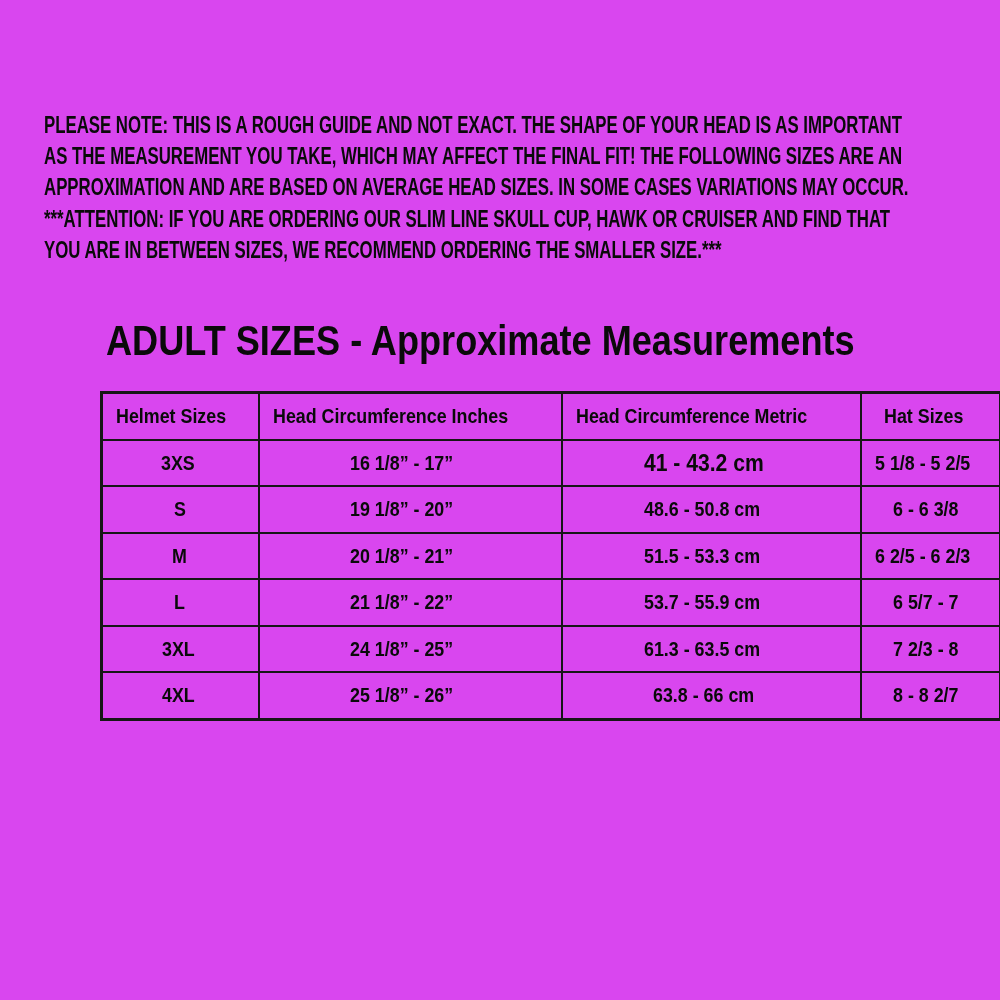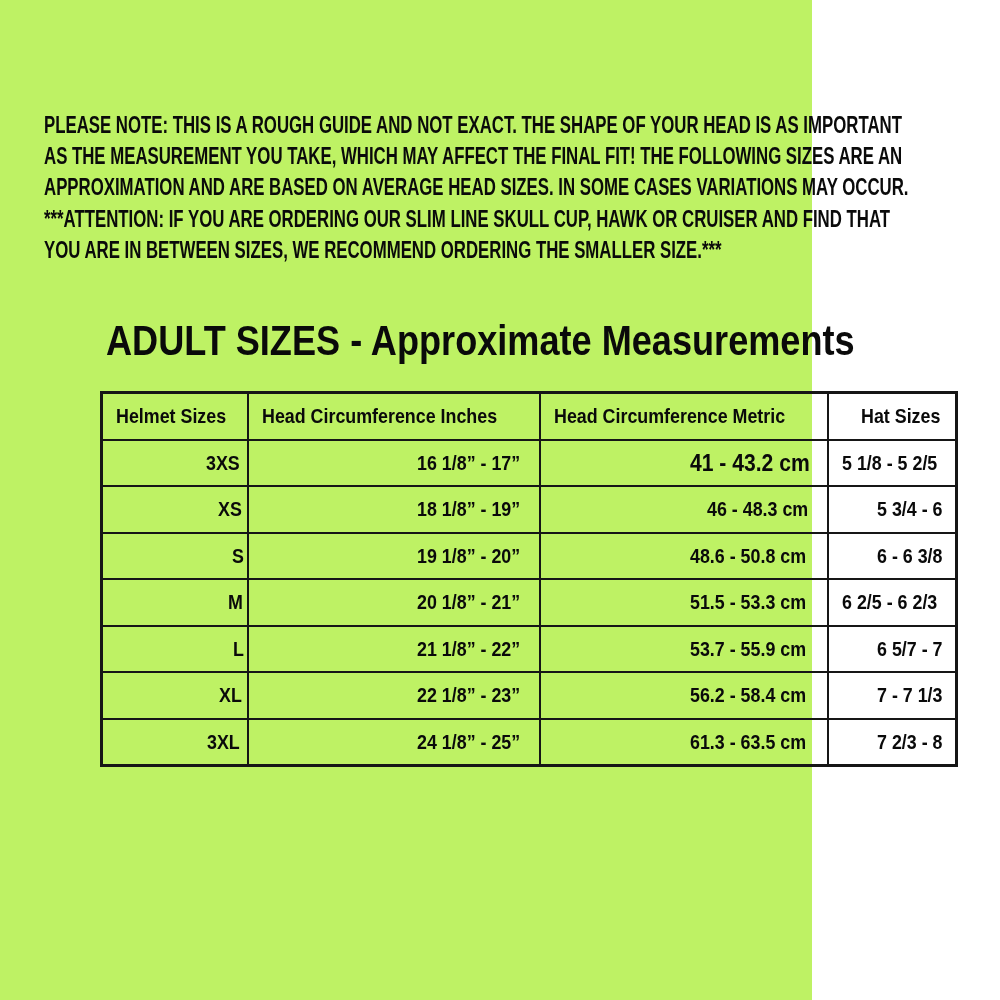--- a/index.html
+++ b/index.html
@@ -7,23 +7,23 @@
     padding: 0;
     background: #ffffff;
     width: 1000px;
     height: 1000px;
     overflow: hidden;
     font-family: "Liberation Sans", sans-serif;
     color: #000000;
   }
   .canvas {
     position: relative;
-    width: 812px;
+    width: 1000px;
     height: 1000px;
-    background: #bef264;
+    background: #d946ef;
   }
   
   .note {
     position: absolute;
     left: 44px;
     top: 110px;
     width: 1400px;
     margin: 0;
     font-weight: 700;
     font-size: 23px;
@@ -54,22 +54,22 @@
     left: 100px;
     top: 391px;
     border-collapse: collapse;
     table-layout: fixed;
     border: 3px solid #161616;
   }
   .size-table th,
   .size-table td {
     border: 2px solid #161616;
     height: 44.5px;
-    padding: 0 1px 0 13px;
-    text-align: right;
+    padding: 0 12px 0 13px;
+    text-align: center;
     vertical-align: middle;
     overflow: visible;
   }
   .cond {
     display: inline-block;
     font-size: 21px;
     font-weight: 700;
     white-space: nowrap;
     transform: scaleX(0.85);
     transform-origin: 0 50%;
@@ -110,51 +110,45 @@
       </tr>
     </thead>
     <tbody>
       <tr>
         <td><span class="cond">3XS</span></td>
         <td><span class="cond">16 1/8” - 17”</span></td>
         <td><span class="cond metric-featured">41 - 43.2 cm</span></td>
         <td><span class="cond">5 1/8 - 5 2/5</span></td>
       </tr>
       <tr>
-        <td><span class="cond">XS</span></td>
-        <td><span class="cond">18 1/8” - 19”</span></td>
-        <td><span class="cond">46 - 48.3 cm</span></td>
-        <td><span class="cond">5 3/4 - 6</span></td>
-      </tr>
-      <tr>
         <td><span class="cond">S</span></td>
         <td><span class="cond">19 1/8” - 20”</span></td>
         <td><span class="cond">48.6 - 50.8 cm</span></td>
         <td><span class="cond">6 - 6 3/8</span></td>
       </tr>
       <tr>
         <td><span class="cond">M</span></td>
         <td><span class="cond">20 1/8” - 21”</span></td>
         <td><span class="cond">51.5 - 53.3 cm</span></td>
         <td><span class="cond">6 2/5 - 6 2/3</span></td>
       </tr>
       <tr>
         <td><span class="cond">L</span></td>
         <td><span class="cond">21 1/8” - 22”</span></td>
         <td><span class="cond">53.7 - 55.9 cm</span></td>
         <td><span class="cond">6 5/7 - 7</span></td>
       </tr>
       <tr>
-        <td><span class="cond">XL</span></td>
-        <td><span class="cond">22 1/8” - 23”</span></td>
-        <td><span class="cond">56.2 - 58.4 cm</span></td>
-        <td><span class="cond">7 - 7 1/3</span></td>
-      </tr>
-      <tr>
         <td><span class="cond">3XL</span></td>
         <td><span class="cond">24 1/8” - 25”</span></td>
         <td><span class="cond">61.3 - 63.5 cm</span></td>
         <td><span class="cond">7 2/3 - 8</span></td>
+      </tr>
+      <tr>
+        <td><span class="cond">4XL</span></td>
+        <td><span class="cond">25 1/8” - 26”</span></td>
+        <td><span class="cond">63.8 - 66 cm</span></td>
+        <td><span class="cond">8 - 8 2/7</span></td>
       </tr>
     </tbody>
   </table>
 
 </div>
 
 </body></html>

